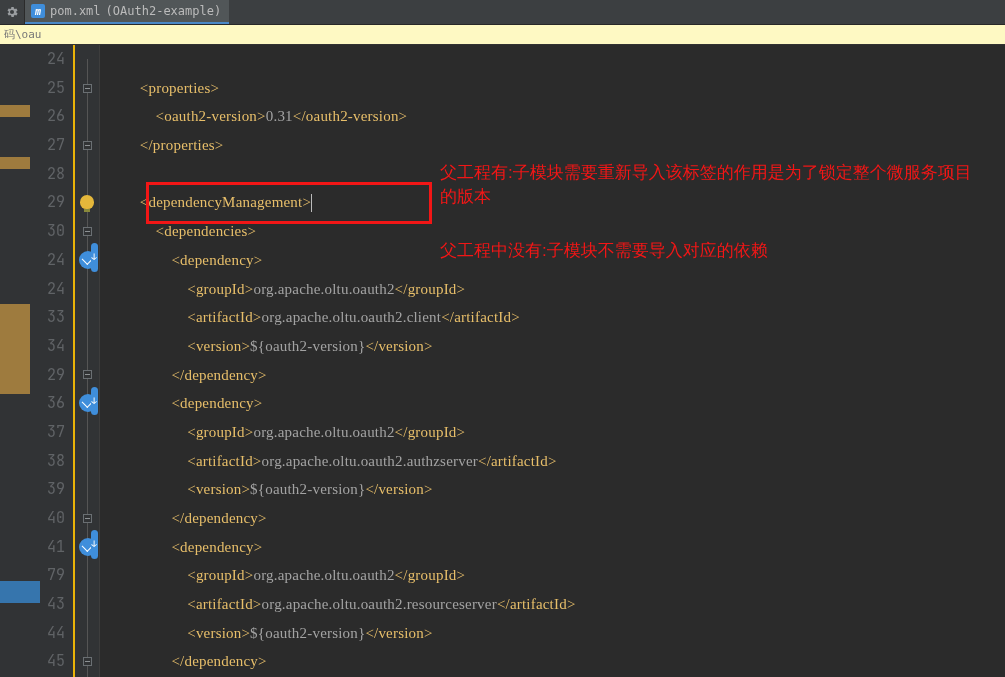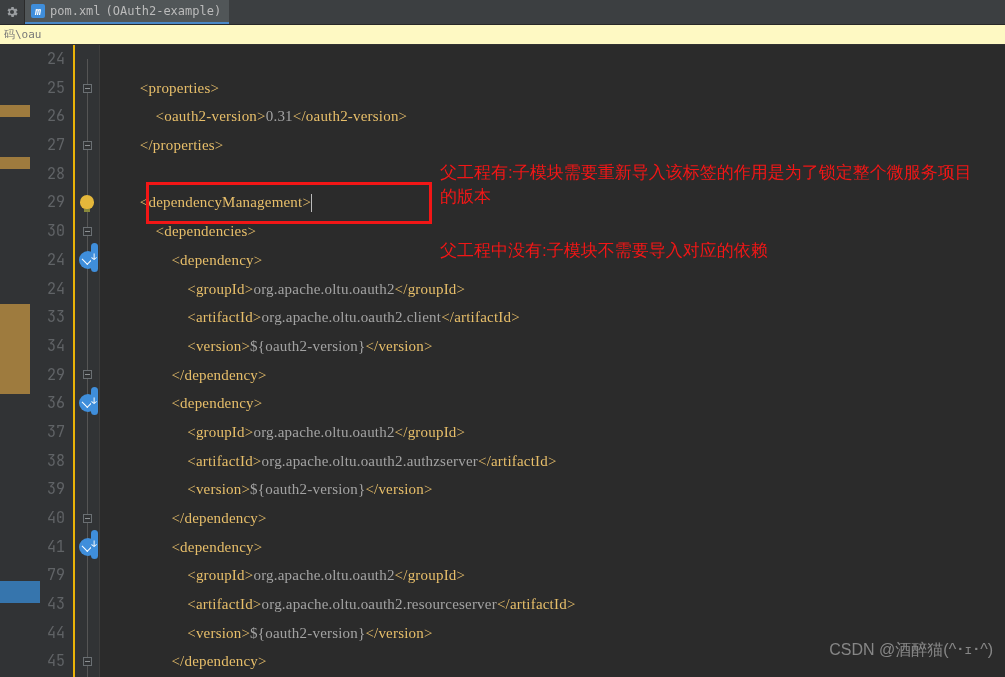--- a/index.html
+++ b/index.html
@@ -283,14 +283,13 @@
 
   <div class="hi-box" style="left:146px; top:137px; width:286px; height:42px;"></div>
   <div class="anno" style="left:440px; top:116px; width:540px;">父工程有:子模块需要重新导入该标签的作用是为了锁定整个微服务项目的版本</div>
   <div class="anno" style="left:440px; top:194px;">父工程中没有:子模块不需要导入对应的依赖</div>
 
   <div class="side-stripe" style="top:60px;"></div>
   <div class="side-stripe" style="top:112px;"></div>
   <div class="side-stripe" style="top:259px; height:90px;"></div>
   <div class="side-stripe" style="top:536px; background:#3675ad; width:40px; height:22px;"></div>
 
-  <div class="watermark">CSDN @酒醉猫(^･ｪ･^)</div>
 </div>
 
 </body></html>

